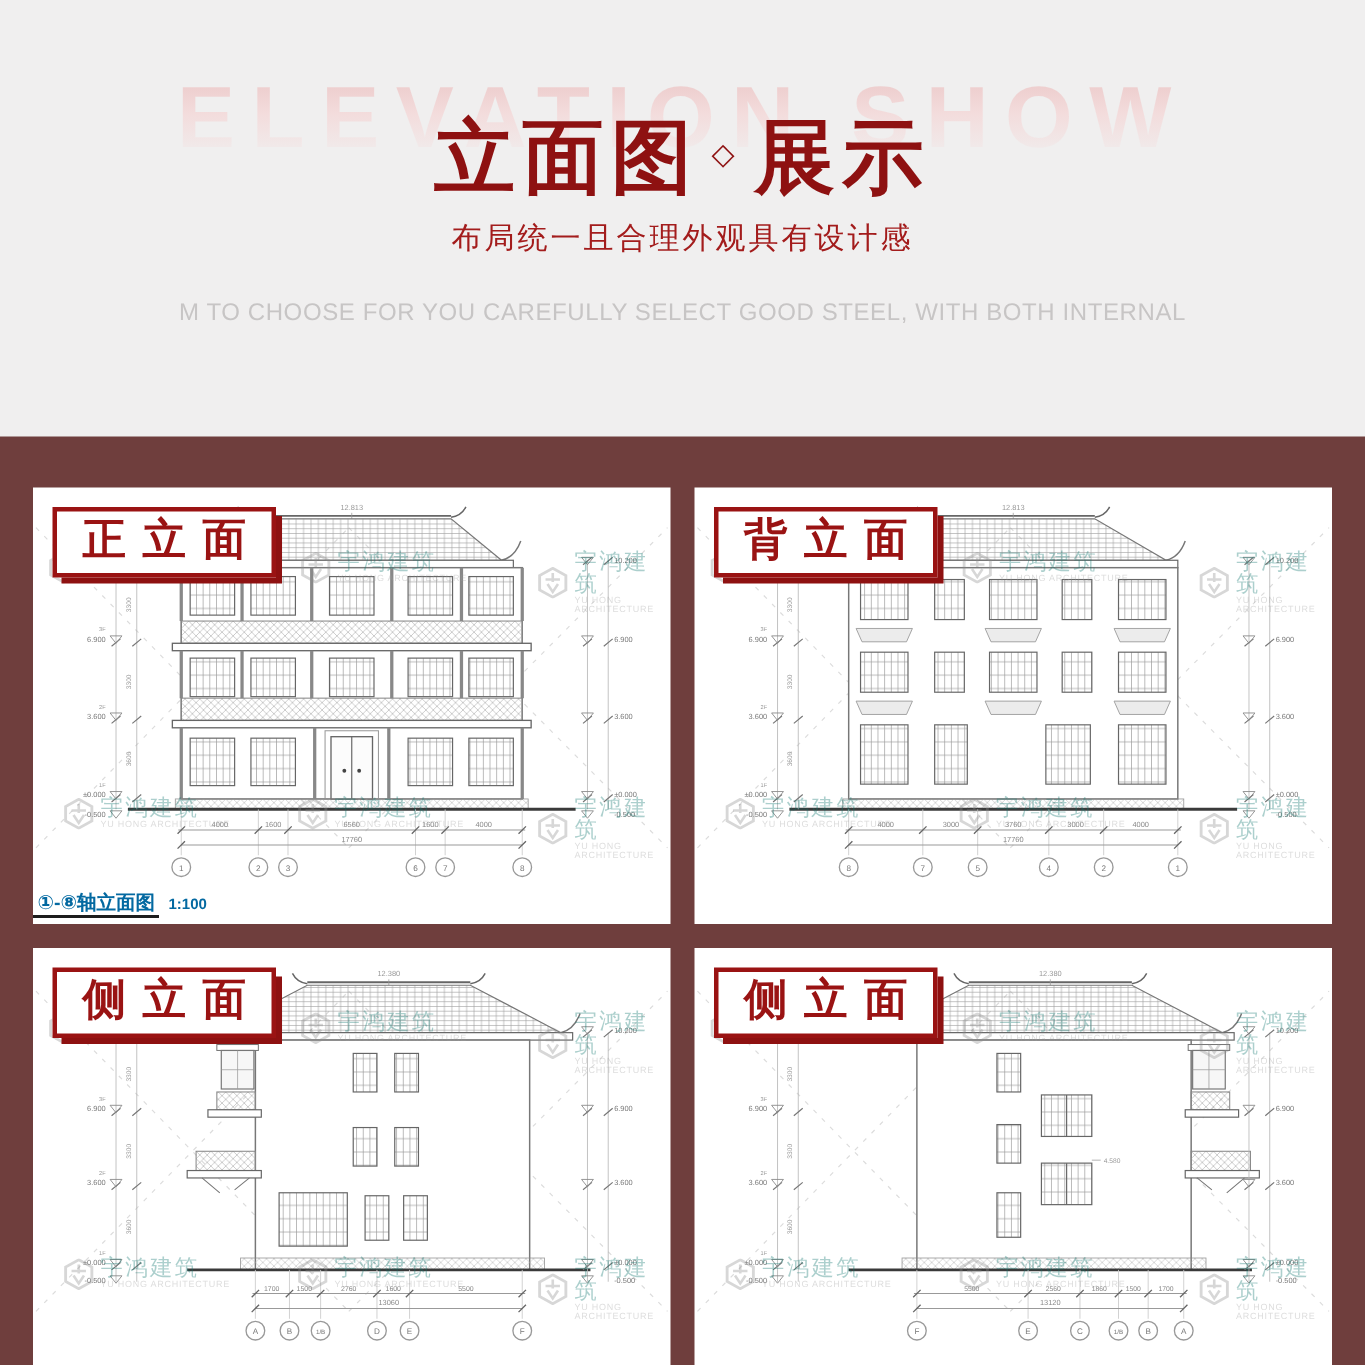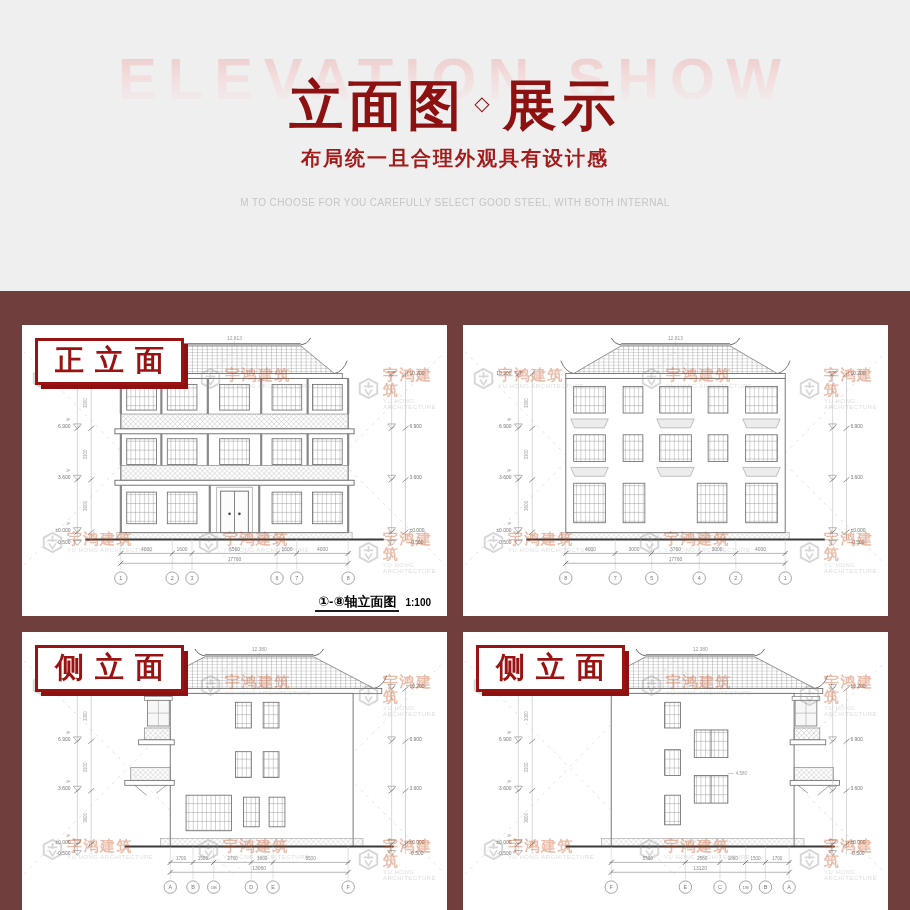--- a/index.html
+++ b/index.html
@@ -11,42 +11,42 @@
   }
   
   .hero{height:291px;background:#f0efef;text-align:center;position:relative;overflow:hidden}
   .ghost{
     padding-top:50px;font-size:58px;font-weight:bold;letter-spacing:11px;line-height:1;
     background:linear-gradient(180deg,#dca4a4 0%,#f3dcdc 70%,#f0efef 100%);
     -webkit-background-clip:text;background-clip:text;color:transparent;white-space:nowrap;
   }
   .title{margin-top:-34px;font-size:54px;font-weight:bold;color:#8e1111;letter-spacing:5px;line-height:1.15;position:relative;z-index:2}
   .title .sep{font-size:20px;vertical-align:14px;margin:0 8px}
-  .subtitle{margin-top:9px;font-size:20px;font-weight:bold;color:#a31c1c;letter-spacing:2px}
-  .desc{margin-top:22px;font-size:10px;color:#c7c5c5;line-height:1.85;letter-spacing:.4px}
+  .subtitle{margin-top:9px;font-size:20px;font-weight:normal;color:#a31c1c;letter-spacing:2px}
+  .desc{margin-top:22px;font-size:16px;color:#c7c5c5;line-height:1.85;letter-spacing:.4px}
   
   .grid{display:grid;grid-template-columns:1fr 1fr;grid-template-rows:291px 295px;gap:16px;margin:34px 22px 0}
   .panel{background:#ffffff;position:relative;overflow:hidden}
   .label-box{
     position:absolute;top:13px;left:13px;z-index:4;background:#fff;
     border:3px solid #9a1313;color:#9a1313;font-size:29px;font-weight:bold;
     letter-spacing:11px;padding:3px 6px 5px 17px;line-height:1.15;
     box-shadow:5px 5px 0 -1px #8e1111;
   }
-  .caption{position:absolute;bottom:5px;left:0;right:16px;text-align:right;z-index:3;color:#000000;white-space:nowrap}
+  .caption{position:absolute;bottom:5px;left:0;right:0;text-align:left;z-index:3;color:#0369a1;white-space:nowrap}
   .caption .main{font-size:13px;font-weight:bold;border-bottom:2px solid #1d1d1d;padding:0 3px 1px}
   .caption .scale{font-size:10px;font-weight:bold;margin-left:6px}
   .drawing{position:absolute;left:0;top:4px;width:100%;height:calc(100% - 30px);z-index:1}
   svg text{font-family:"Liberation Sans","DejaVu Sans",sans-serif}
   
   .wm-layer{position:absolute;inset:0;z-index:2;pointer-events:none}
   .wm{position:absolute;display:flex;align-items:center;gap:4px;opacity:.34}
   .wm svg{width:21px;height:21px;flex:0 0 auto}
   .wm .wt{display:flex;flex-direction:column;align-items:flex-start;line-height:1}
-  .wm .t1{font-size:15px;font-weight:bold;color:#c2410c;letter-spacing:1.5px}
+  .wm .t1{font-size:15px;font-weight:normal;color:#0f766e;letter-spacing:1.5px}
   .wm .t2{font-size:6px;color:#9c9c9c;letter-spacing:.5px;margin-top:1px}
 </style>
 </head>
 <body>
 
 <div class="hero">
   <div class="ghost">ELEVATION SHOW</div>
   <div class="title">
     <span>立面图</span><span class="sep">◇</span><span>展示</span>
   </div>
@@ -230,20 +230,21 @@
           <text x="330" y="253.3" font-size="5.5" fill="#777" text-anchor="middle">8</text>
         </g>
       </g>
     </svg>
     <div class="caption">
       <span class="main">①-⑧轴立面图</span><span class="scale">1:100</span>
     </div>
   </div>
 
   <div class="panel">
+    <div class="label-box">背立面</div>
     <div class="wm-layer">
         <div class="wm" style="left: 10px; top: 42px;">
           <svg viewBox="0 0 24 24">
             <polygon points="12,1 22,6.5 22,17.5 12,23 2,17.5 2,6.5" fill="none" stroke="#8d8d8d" stroke-width="2.2"></polygon>
             <path d="M6.5,9.5h11 M12,4.5v7 M8,13l4,6 4,-6" fill="none" stroke="#8d8d8d" stroke-width="2"></path>
           </svg>
           <span class="wt">
             <span class="t1">宇鸿建筑</span>
             <span class="t2">YU HONG ARCHITECTURE</span>
           </span>

